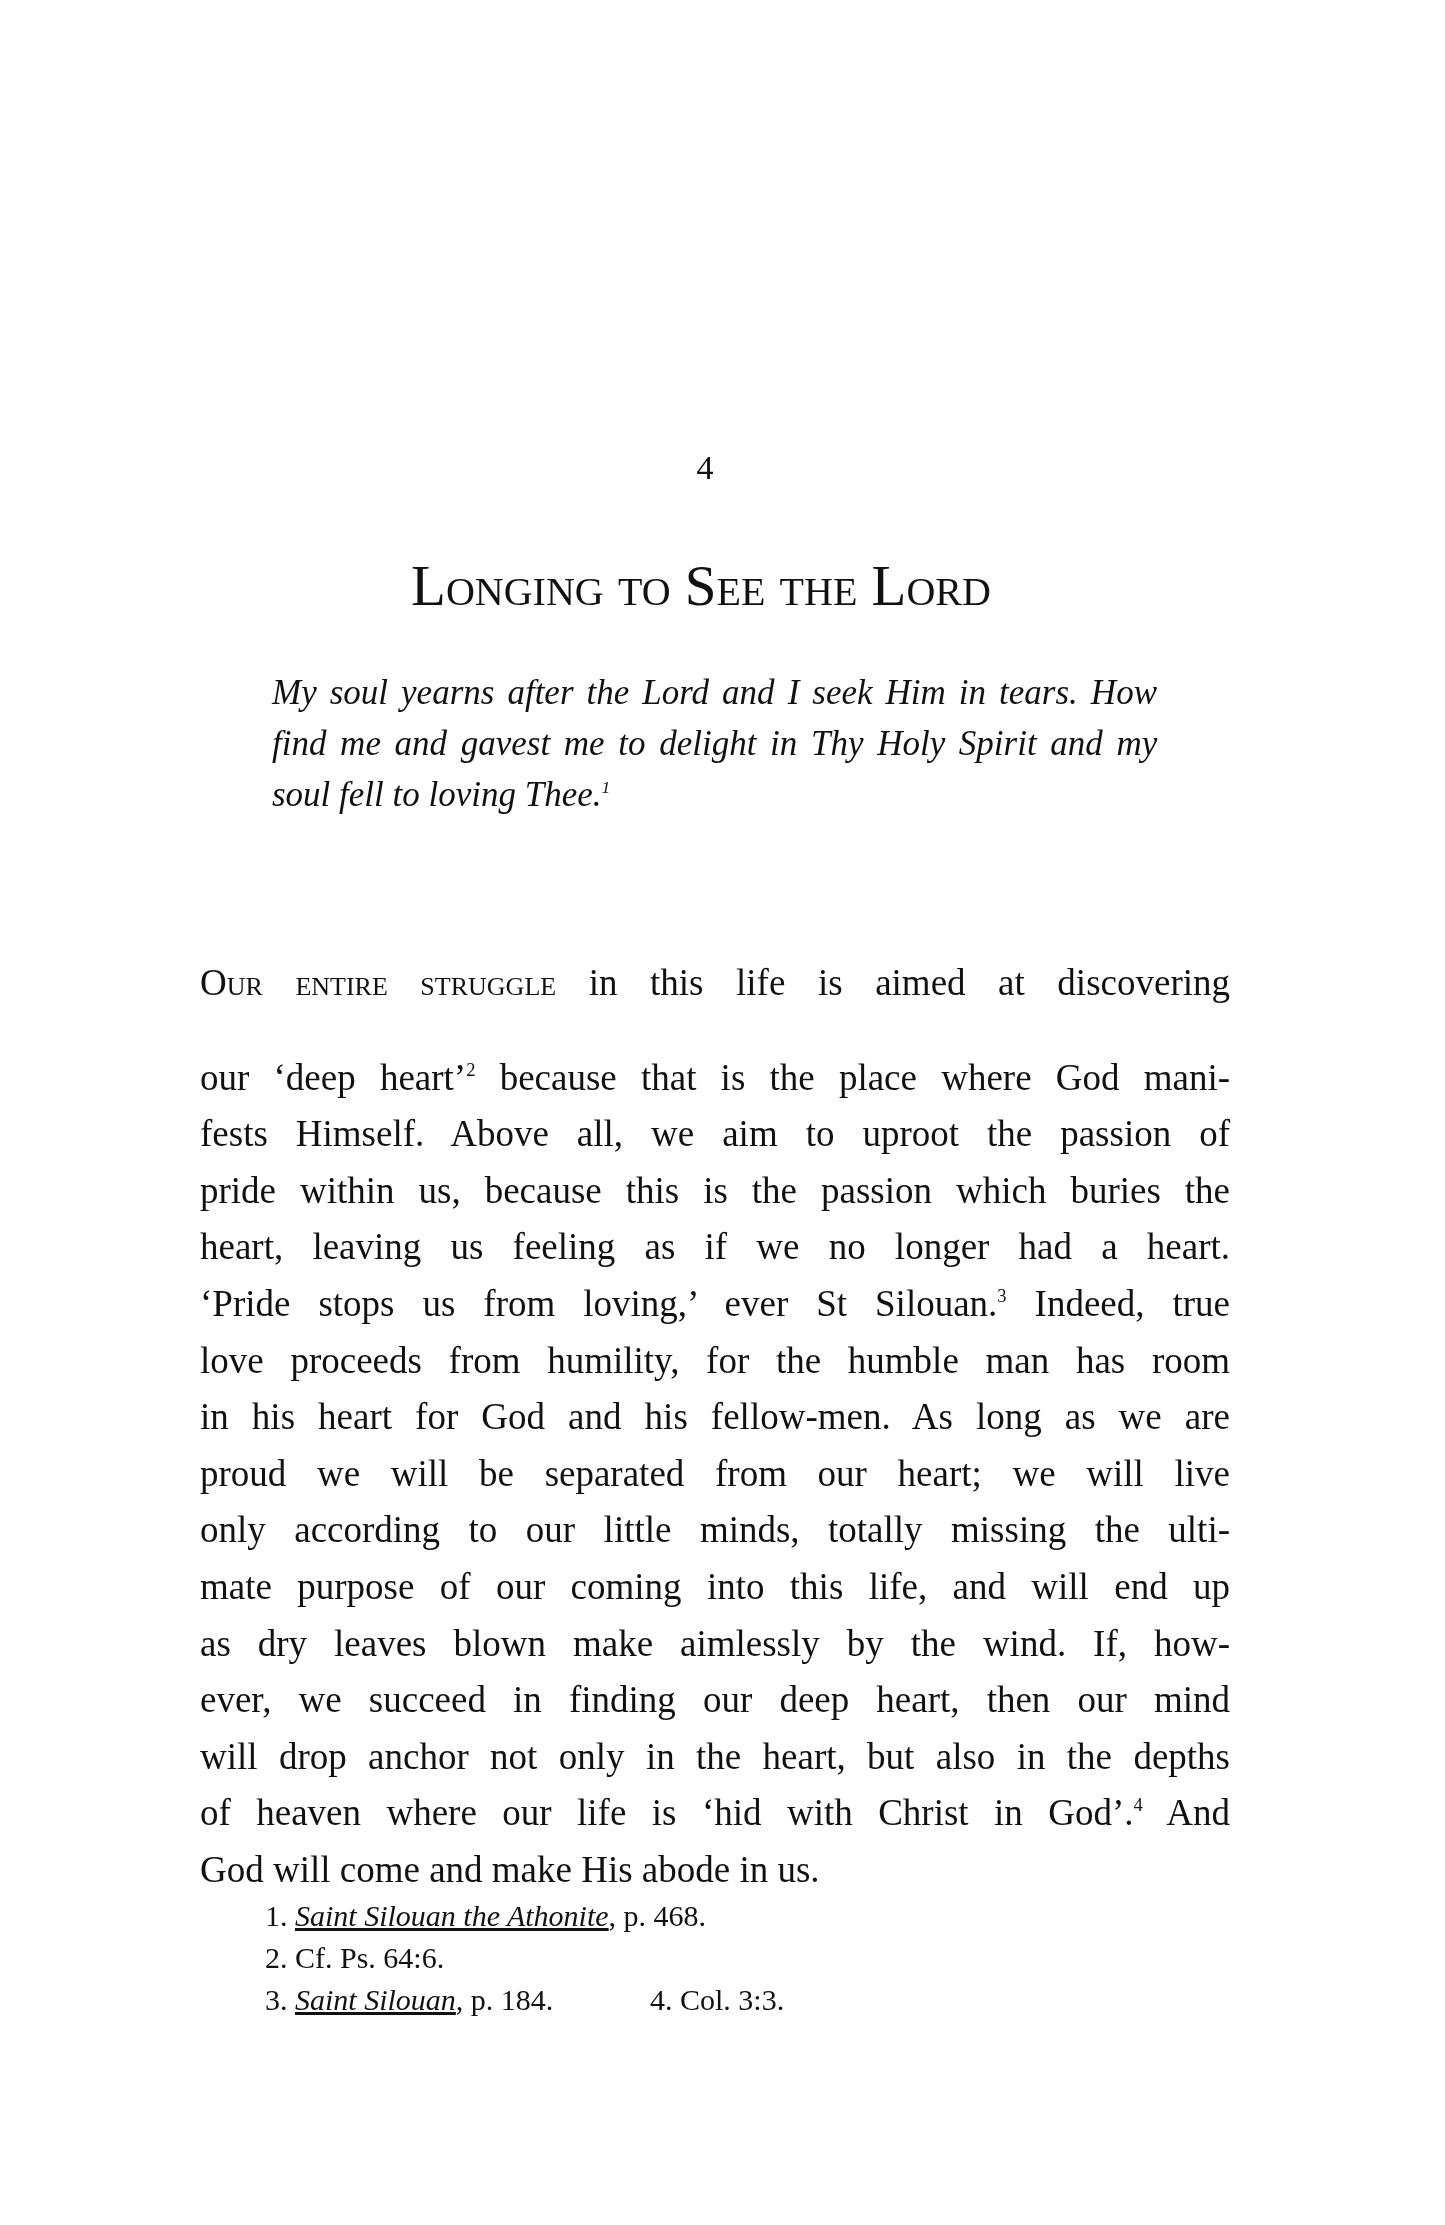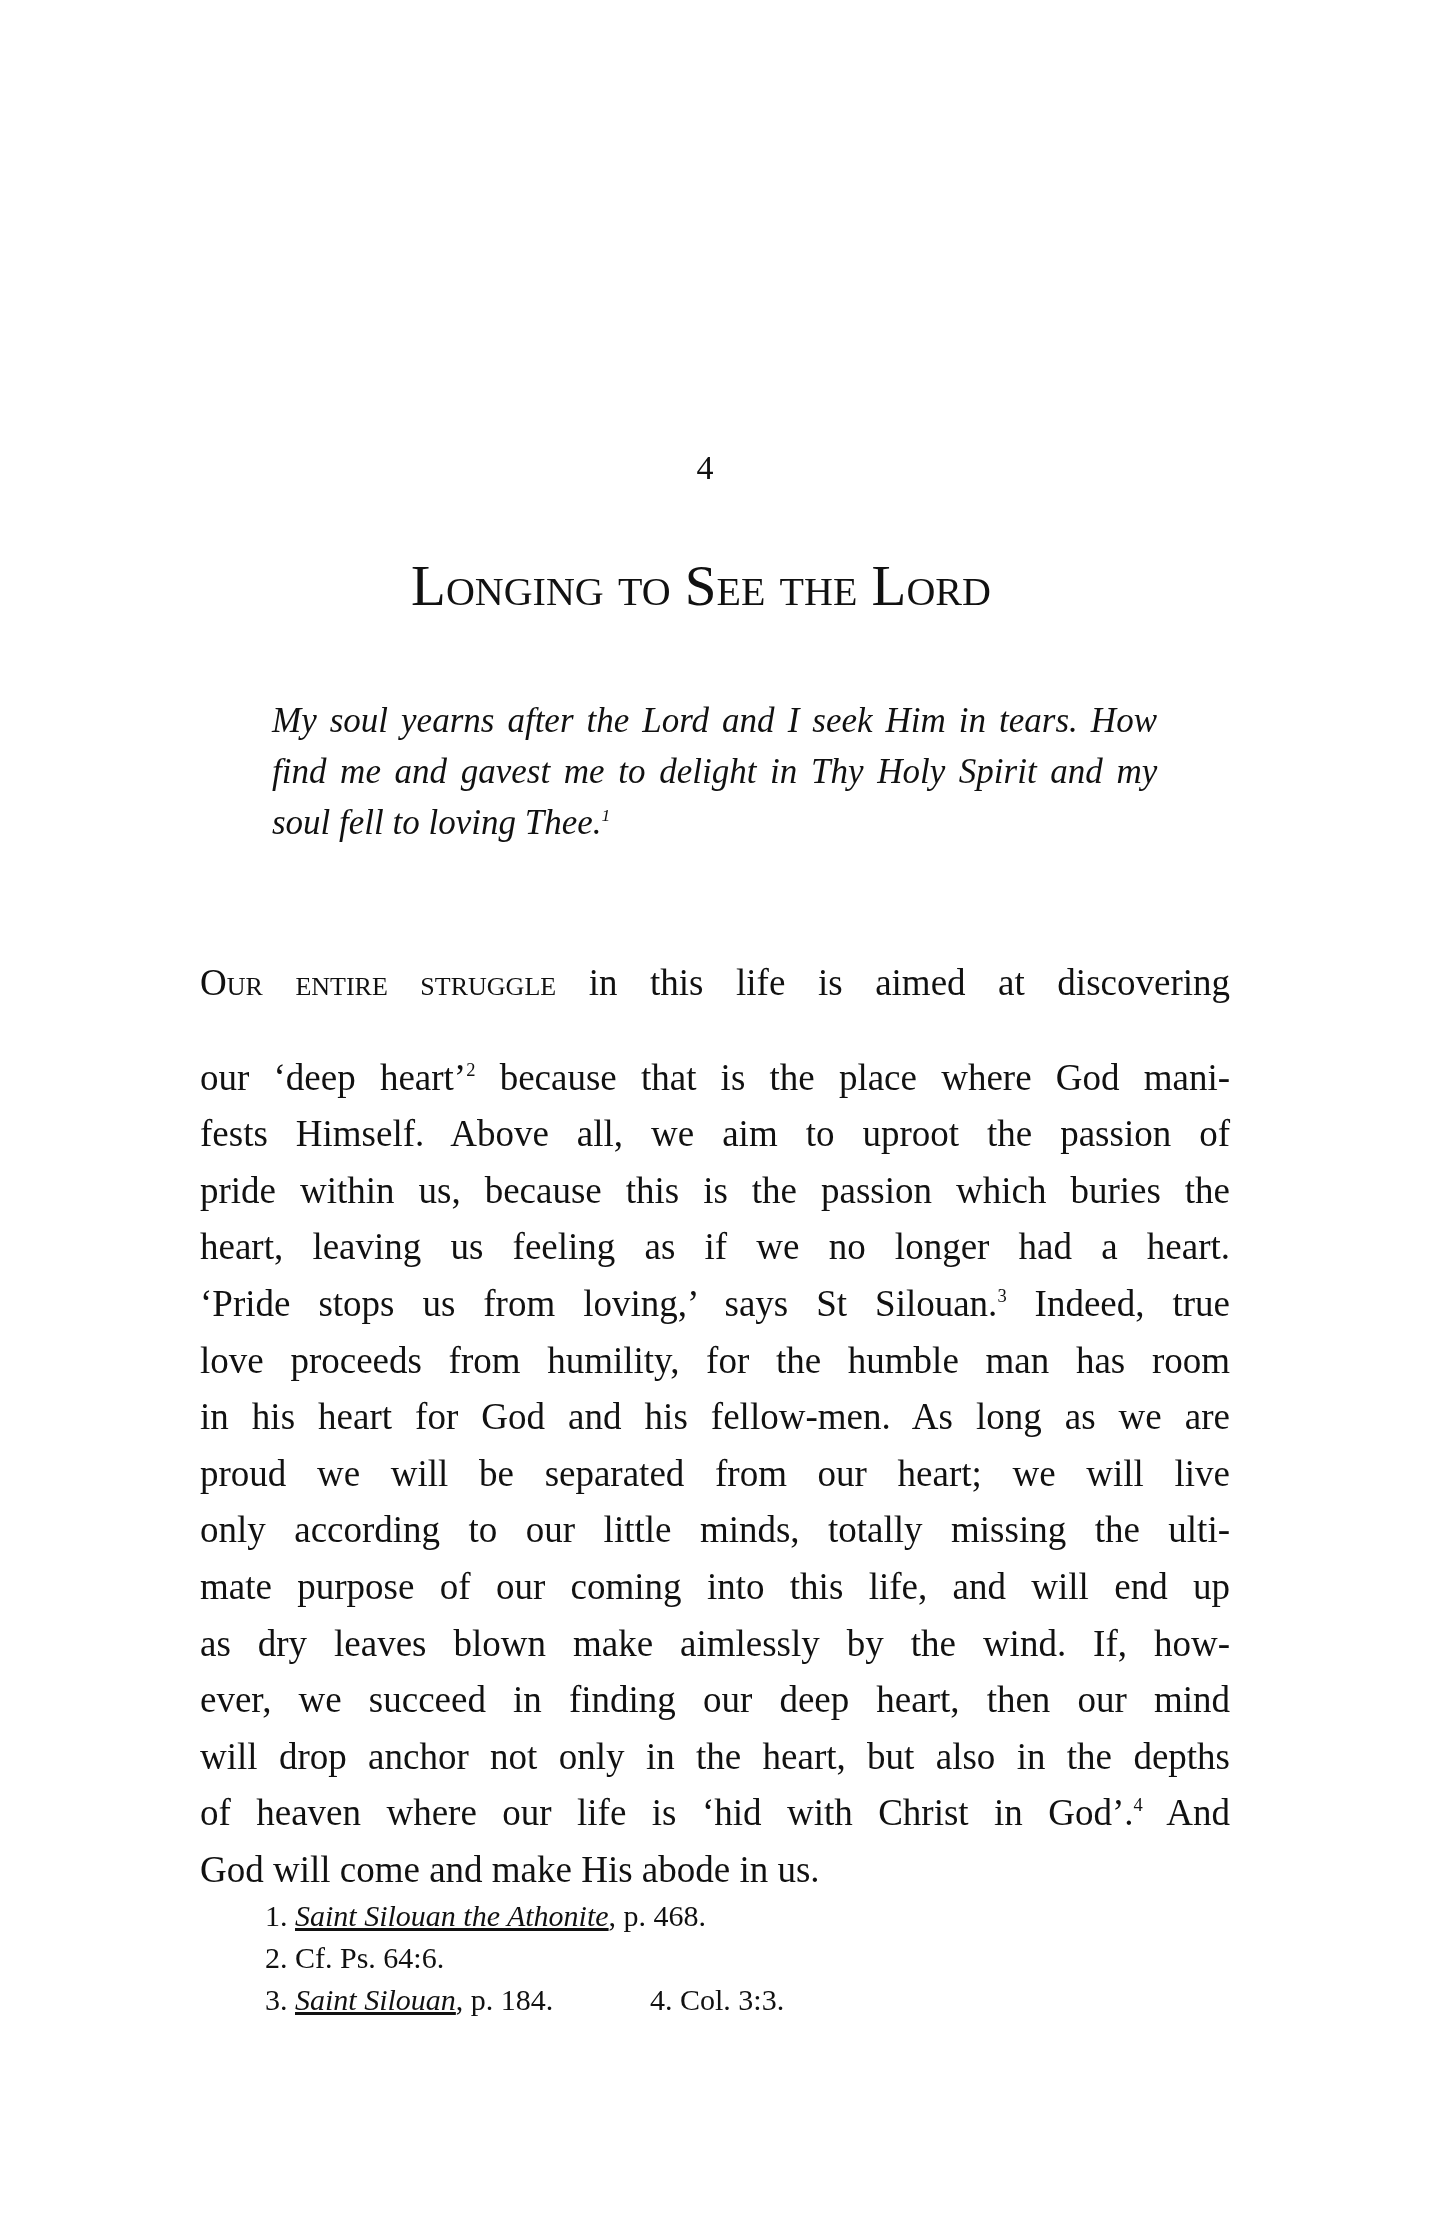--- a/index.html
+++ b/index.html
@@ -32,21 +32,21 @@
       text-align: center;
       font-size: 57px;
       line-height: 52px;
       font-variant: small-caps;
       letter-spacing: 0px;
     }
     .epigraph {
       position: absolute;
       left: 272px;
       width: 885px;
-      top: 695px;
+      top: 667px;
       font-style: italic;
       font-size: 35px;
       line-height: 51px;
       text-align: justify;
     }
     .epigraph .line,
     .body-text .line {
       display: block;
       white-space: nowrap;
       text-align-last: justify;
@@ -109,21 +109,21 @@
     <span class="line" style="display: block; word-spacing: 4.91667px;">find me and gavest me to delight in Thy Holy Spirit and my</span>
     <span class="line last"><span>soul fell to loving Thee.</span><sup class="fn">1</sup></span>
   </div>
 
   <div class="body-text">
     <span class="line" style="display: block; word-spacing: 8.77778px;"><span class="smallcaps">Our entire struggle</span><span> in this life is aimed at discovering</span></span>
     <span class="line" style="display: block; word-spacing: 0.7px; margin-top: 38px;"><span>our ‘deep heart’</span><sup class="fn">2</sup><span> because that is the place where God mani-</span></span>
     <span class="line" style="display: block; word-spacing: 5.1px;">fests Himself. Above all, we aim to uproot the passion of</span>
     <span class="line" style="display: block; word-spacing: 0.4px;">pride within us, because this is the passion which buries the</span>
     <span class="line" style="display: block; word-spacing: 8px;">heart, leaving us feeling as if we no longer had a heart.</span>
-    <span class="line" style="display: block; word-spacing: 3.22222px;"><span>‘Pride stops us from loving,’ says St Silouan.</span><sup class="fn">3</sup><span> Indeed, true</span></span>
+    <span class="line" style="display: block; word-spacing: 3.22222px;"><span>‘Pride stops us from loving,’ ever St Silouan.</span><sup class="fn">3</sup><span> Indeed, true</span></span>
     <span class="line" style="display: block; word-spacing: 1.66667px;">love proceeds from humility, for the humble man has room</span>
     <span class="line" style="display: block; word-spacing: 2.16667px;">in his heart for God and his fellow-men. As long as we are</span>
     <span class="line" style="display: block; word-spacing: 8.2px;">proud we will be separated from our heart; we will live</span>
     <span class="line" style="display: block; word-spacing: 3.77778px;">only according to our little minds, totally missing the ulti-</span>
     <span class="line" style="display: block; word-spacing: 3.54545px;">mate purpose of our coming into this life, and will end up</span>
     <span class="line" style="display: block; word-spacing: 3.6px;">as dry leaves blown make aimlessly by the wind. If, how-</span>
     <span class="line" style="display: block; word-spacing: 4.1px;">ever, we succeed in finding our deep heart, then our mind</span>
     <span class="line" style="display: block; word-spacing: 0.166667px;">will drop anchor not only in the heart, but also in the depths</span>
     <span class="line" style="display: block; word-spacing: 3.63636px;"><span>of heaven where our life is ‘hid with Christ in God’.</span><sup class="fn">4</sup><span> And</span></span>
     <span class="line last">God will come and make His abode in us.</span>

